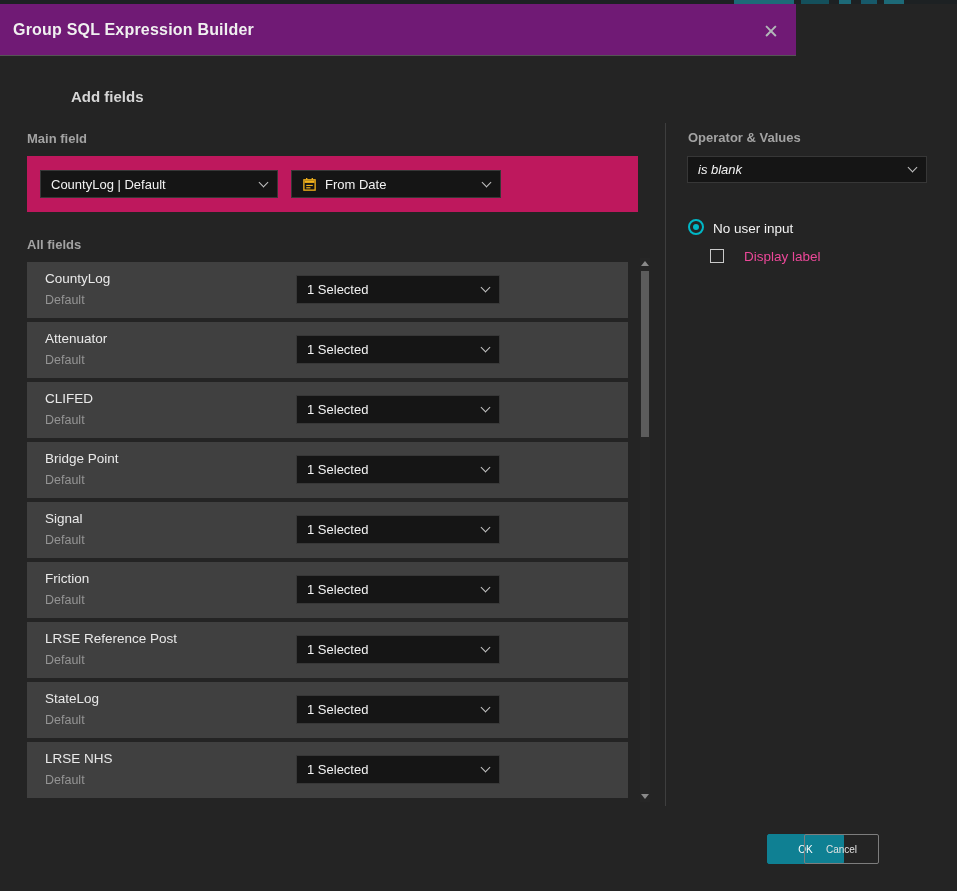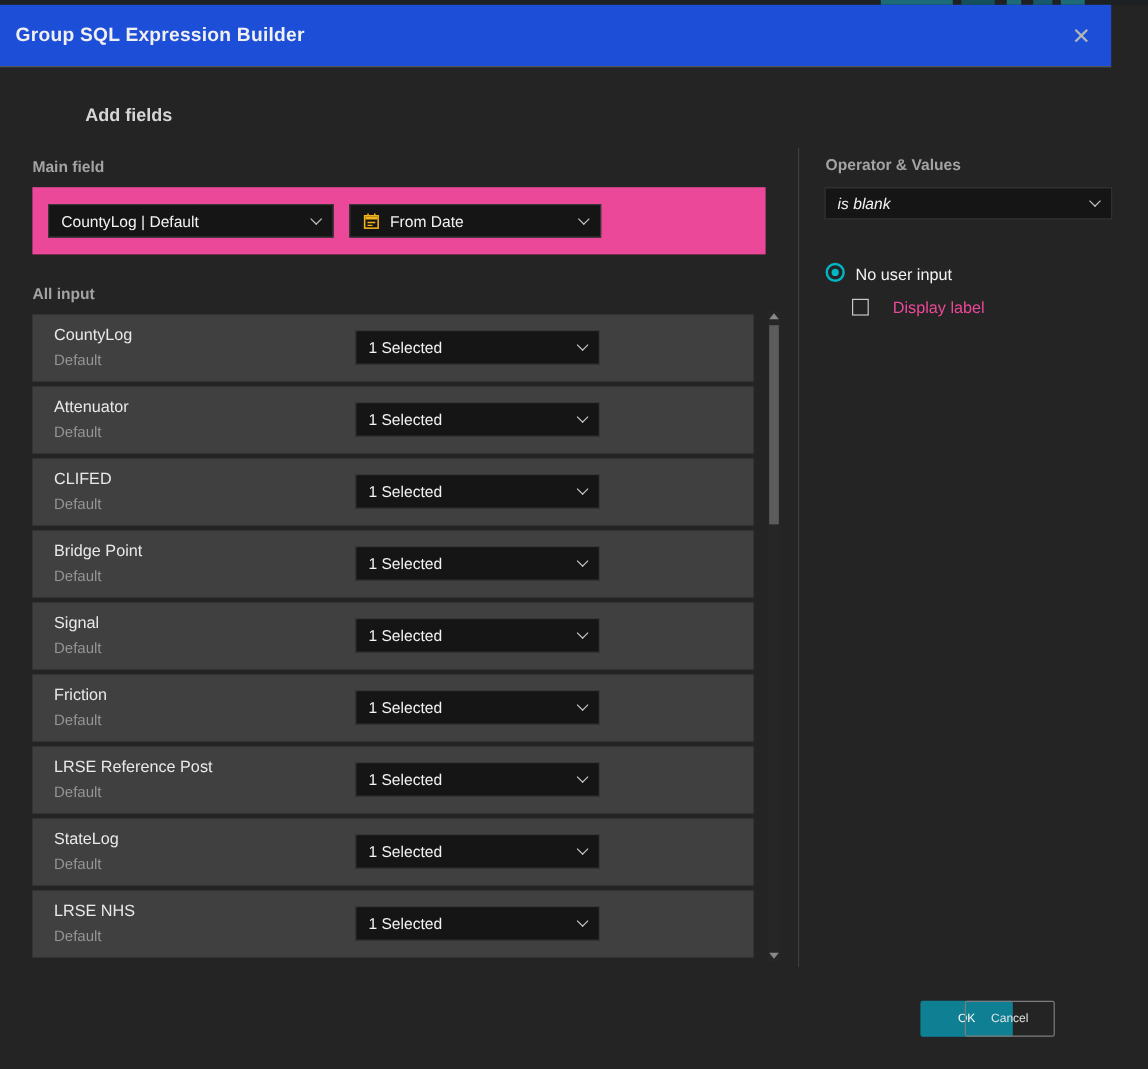--- a/index.html
+++ b/index.html
@@ -4,37 +4,37 @@
 <style>
   html,body{margin:0;padding:0;background:#141414;}
   *{box-sizing:border-box;font-family:"Liberation Sans",sans-serif;}
   #screen{position:relative;width:957px;height:891px;background:#242424;overflow:hidden;}
 
   
   .bg-strip{position:absolute;left:0;top:0;width:957px;height:4px;background:#1d2123;}
   .bg-frag{position:absolute;top:0;height:4px;}
 
   
-  .dlg-header{position:absolute;left:0;top:4px;width:926px;height:52px;background:#1d4ed8;border-bottom:1px solid #555;}
+  .dlg-header{position:absolute;left:0;top:4px;width:796px;height:52px;background:#701a75;border-bottom:1px solid #555;}
   .dlg-title{position:absolute;left:13px;top:17px;font-size:16px;font-weight:bold;color:#f0f0f0;letter-spacing:.2px;}
   .close-btn{position:absolute;right:14px;top:16px;width:22px;height:22px;display:flex;align-items:center;justify-content:center;
     color:#b2b8b8;font-size:19px;line-height:1;cursor:pointer;font-weight:400;}
 
   .section-heading{position:absolute;font-size:15px;font-weight:bold;color:#d6d6d6;}
   .group-label{position:absolute;font-size:13px;font-weight:bold;color:#a3a3a3;}
 
   
   .select{position:absolute;display:flex;align-items:center;background:#151515;border:1px solid #373737;
     color:#f2f2f2;font-size:13px;padding:0 10px;cursor:pointer;}
   .select .txt{flex:1;white-space:nowrap;overflow:hidden;}
   .chev{width:7px;height:7px;border-right:1.6px solid #c2c2c2;border-bottom:1.6px solid #c2c2c2;
     transform:rotate(45deg);margin-left:8px;margin-top:-4px;flex:none;}
 
   
-  .main-panel{position:absolute;left:27px;top:156px;width:611px;height:56px;background:#ec4899;}
+  .main-panel{position:absolute;left:27px;top:156px;width:611px;height:56px;background:#be185d;}
 
   
   .rows{position:absolute;left:27px;top:262px;width:601px;}
   .row{position:relative;height:56px;margin-bottom:4px;background:#404040;}
   .row-name{position:absolute;left:18px;top:9px;font-size:13.5px;color:#e9e9e9;}
   .row-sub{position:absolute;left:18px;top:31px;font-size:12.5px;color:#949494;}
   .row-select{left:269px;top:13px;width:204px;height:29px;}
 
   
   .sb-track{position:absolute;left:640px;top:258px;width:10px;height:544px;background:#262626;}
@@ -96,21 +96,21 @@
           <line x1="11" y1="1" x2="11" y2="3" stroke="#f2b21c" stroke-width="1.4"></line>
           <line x1="4.5" y1="9" x2="11.5" y2="9" stroke="#f2b21c" stroke-width="1.2"></line>
           <line x1="4.5" y1="11.5" x2="9" y2="11.5" stroke="#f2b21c" stroke-width="1.2"></line>
         </svg>
       </span>
       <span class="txt">From Date</span>
       <span class="chev"></span>
     </div>
   </div>
 
-  <div class="group-label" style="left:27px;top:237px;">All input</div>
+  <div class="group-label" style="left:27px;top:237px;">All fields</div>
 
   <div class="rows" id="rows-container">
     <div class="row">
       <div class="row-name">CountyLog</div>
       <div class="row-sub">Default</div>
       <div class="select row-select">
         <span class="txt">1 Selected</span>
         <span class="chev"></span>
       </div>
     </div>

